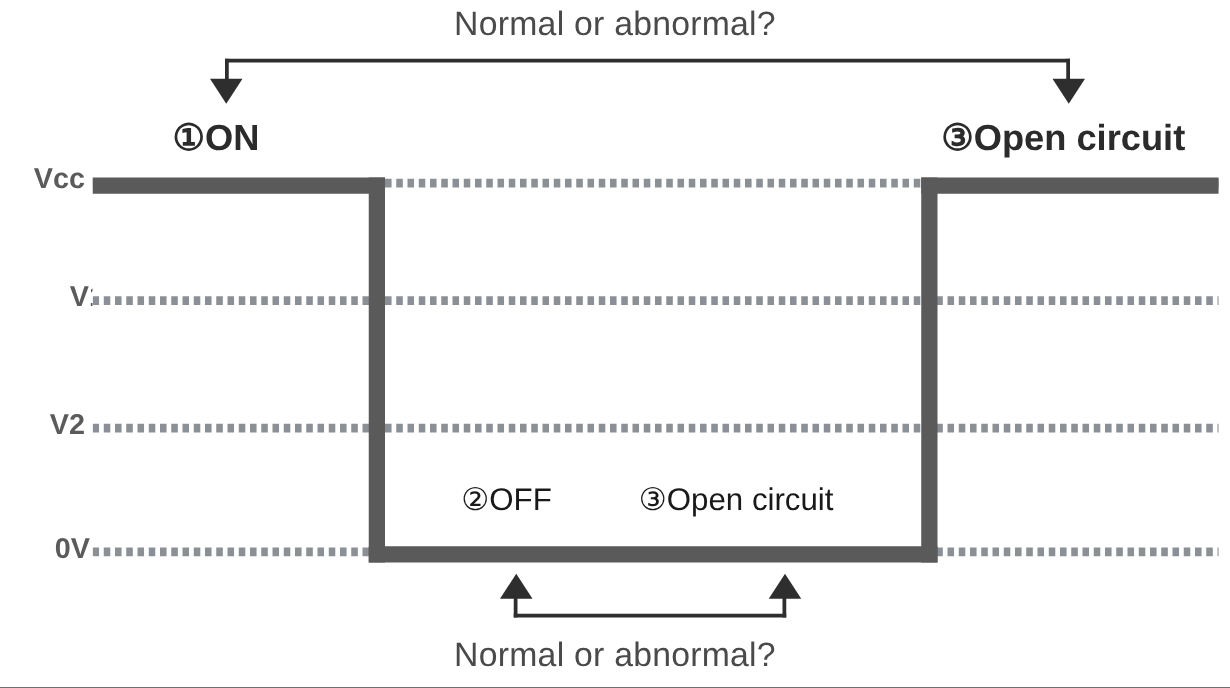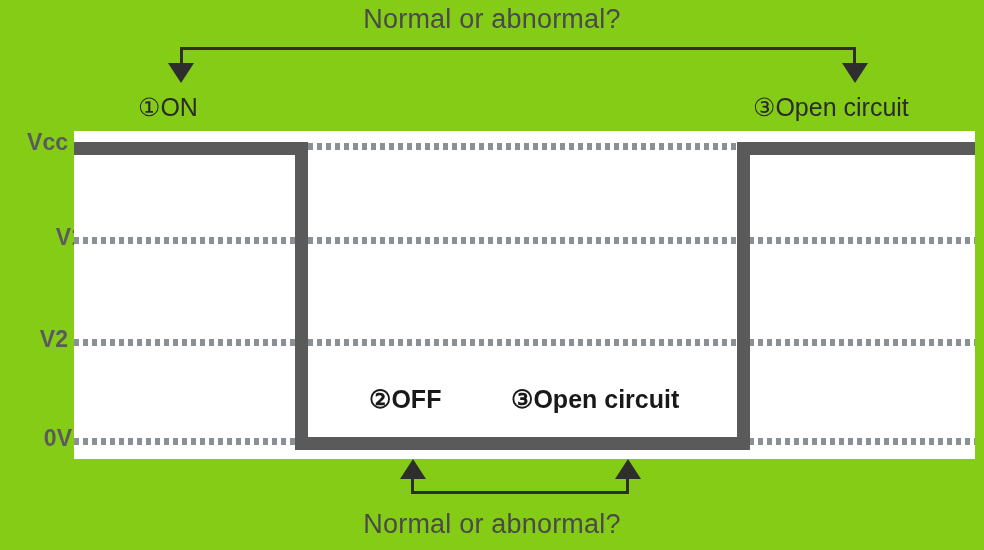--- a/index.html
+++ b/index.html
@@ -4,21 +4,21 @@
 <style>
   html, body {
     margin: 0;
     padding: 0;
     background: #000000;
   }
   #stage {
     position: relative;
     width: 984px;
     height: 550px;
-    background: #84cc16;
+    background: #ffffff;
     overflow: hidden;
     font-family: "Liberation Sans", sans-serif;
   }
 
   
   .question {
     position: absolute;
     color: #4a4a4a;
     font-size: 27px;
     font-weight: 400;
@@ -98,33 +98,33 @@
     border-left: 13px solid transparent;
     border-right: 13px solid transparent;
     border-bottom: 20px solid #2e2e2e;
   }
   #arrow-up-left  { left: 400px; top: 459px; }
   #arrow-up-right { left: 615px; top: 459px; }
 
   
   .anno {
     position: absolute;
-    font-weight: normal;
-    font-size: 25px;
+    font-weight: bold;
+    font-size: 29px;
     color: #2b2b2b;
     white-space: nowrap;
     font-family: "Liberation Sans", sans-serif;
     text-align: center;
   }
   #label-on    { left: 138px; top: 93px; }
   #label-short { left: 753px; top: 93px; }
 
   .anno-inner {
     position: absolute;
-    font-weight: bold;
+    font-weight: normal;
     font-size: 25px;
     color: #191919;
     white-space: nowrap;
     font-family: "Liberation Sans", sans-serif;
   }
   #label-off  { left: 369px; top: 385px; }
   #label-open { left: 511px; top: 385px; }
 
   
   .axis-label {

